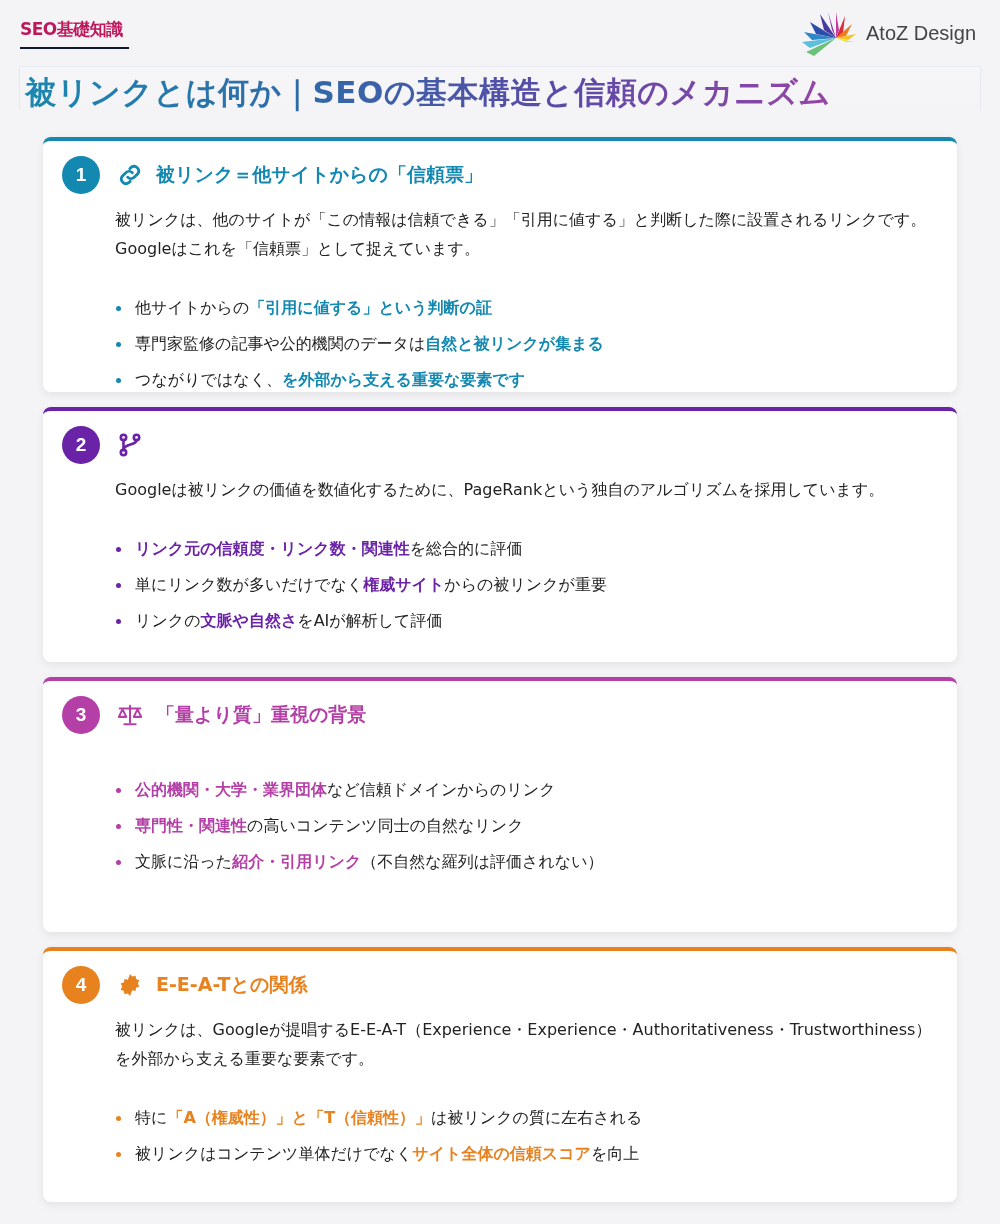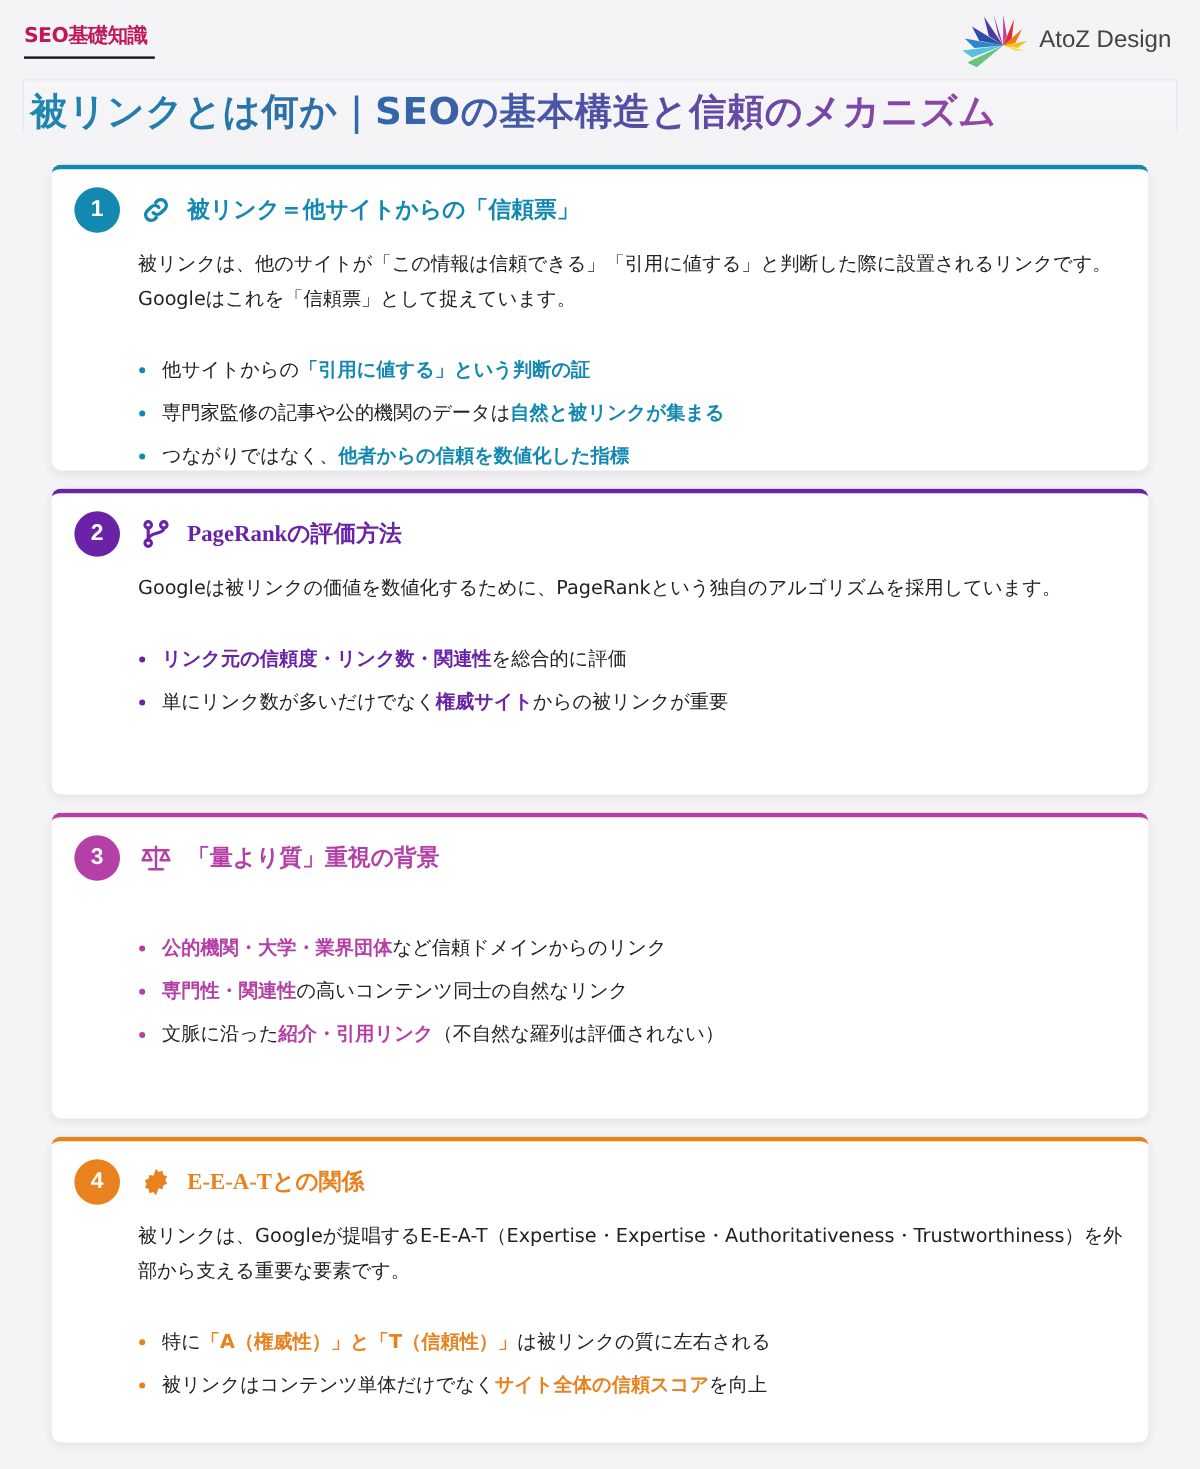--- a/index.html
+++ b/index.html
@@ -41,21 +41,21 @@
     border-top: 4px solid var(--accent);
   }
   .card-head { position: absolute; left: 19px; top: 15px; display: flex; align-items: center; }
   .num {
     width: 38px; height: 38px; border-radius: 50%;
     background: var(--accent); color: #fff;
     font-family: "Liberation Sans", sans-serif; font-weight: bold; font-size: 19px;
     display: flex; align-items: center; justify-content: center;
   }
   .head-icon { width: 28px; height: 28px; margin-left: 16px; display: flex; align-items: center; justify-content: center; }
-  .head-title { margin-left: 12px; font-size: 19px; font-weight: bold; color: var(--accent); font-family: Liberation Serif, serif; }
+  .head-title { margin-left: 12px; font-size: 19px; font-weight: bold; color: var(--accent); }
   .card-body { position: absolute; left: 72px; top: 64px; right: 20px; }
   .desc { font-size: 16px; line-height: 29px; color: #222; }
   .bullets { list-style: none; margin-top: 27px; }
   .bullets li { font-size: 16px; line-height: 36px; color: #222; position: relative; padding-left: 20px; }
   .bullets li::before {
     content: ""; position: absolute; left: 1px; top: 16px;
     width: 5px; height: 5px; border-radius: 50%; background: var(--accent);
   }
   .hl { color: var(--accent); font-weight: bold; }
 </style>
@@ -96,44 +96,44 @@
         <path d="M14 10a4 4 0 0 0-5.6 0l-3 3a4 4 0 0 0 5.6 5.6l1.2-1.2"></path>
       </svg>
     </div>
     <h2 class="head-title">被リンク＝他サイトからの「信頼票」</h2>
   </div>
   <div class="card-body">
     <p class="desc">被リンクは、他のサイトが「この情報は信頼できる」「引用に値する」と判断した際に設置されるリンクです。Googleはこれを「信頼票」として捉えています。</p>
     <ul class="bullets">
       <li><span>他サイトからの</span><span class="hl">「引用に値する」という判断の証</span><span></span></li>
       <li><span>専門家監修の記事や公的機関のデータは</span><span class="hl">自然と被リンクが集まる</span><span></span></li>
-      <li><span>つながりではなく、</span><span class="hl">他者からの信頼を数値化した指標</span><span></span></li>
+      <li><span>つながりではなく、</span><span class="hl">を外部から支える重要な要素です</span><span></span></li>
     </ul>
   </div>
 </section>
 
 <section class="card" style="--accent:#6a22a6; top:407px; height:255px;">
   <div class="card-head">
     <div class="num">2</div>
     <div class="head-icon">
       <svg width="26" height="26" viewBox="0 0 24 24" fill="none" stroke="#6a22a6" stroke-width="2.4" stroke-linecap="round">
         <circle cx="6" cy="5" r="2.5"></circle>
           <circle cx="18" cy="5" r="2.5"></circle>
           <circle cx="6" cy="19" r="2.5"></circle>
         <path d="M6 7.5v9"></path>
           <path d="M18 7.5c0 5-12 3-12 9"></path>
       </svg>
     </div>
-    <h2 class="head-title">PageRankの評価方法</h2>
   </div>
   <div class="card-body">
     <p class="desc">Googleは被リンクの価値を数値化するために、PageRankという独自のアルゴリズムを採用しています。</p>
     <ul class="bullets">
       <li><span></span><span class="hl">リンク元の信頼度・リンク数・関連性</span><span>を総合的に評価</span></li>
       <li><span>単にリンク数が多いだけでなく</span><span class="hl">権威サイト</span><span>からの被リンクが重要</span></li>
+      <li><span>リンクの</span><span class="hl">文脈や自然さ</span><span>をAIが解析して評価</span></li>
     </ul>
   </div>
 </section>
 
 <section class="card" style="--accent:#b43fa6; top:677px; height:255px;">
   <div class="card-head">
     <div class="num">3</div>
     <div class="head-icon">
       <svg width="30" height="26" viewBox="0 0 30 26" fill="none" stroke="#b43fa6" stroke-width="2.2" stroke-linecap="round" stroke-linejoin="round">
         <path d="M15 3v18"></path>
@@ -158,19 +158,19 @@
   <div class="card-head">
     <div class="num">4</div>
     <div class="head-icon">
       <svg width="24" height="24" viewBox="0 0 24 24">
         <path fill="#e8821f" d="M12 1l2.2 2.6 3.3-.9.6 3.4 3.2 1.2-1.5 3.1 1.5 3.1-3.2 1.2-.6 3.4-3.3-.9L12 23l-2.2-2.6-3.3.9-.6-3.4-3.2-1.2 1.5-3.1-1.5-3.1 3.2-1.2.6-3.4 3.3.9z"></path>
       </svg>
     </div>
     <h2 class="head-title">E-E-A-Tとの関係</h2>
   </div>
   <div class="card-body">
-    <p class="desc">被リンクは、Googleが提唱するE-E-A-T（Expertise・Expertise・Authoritativeness・Trustworthiness）を外部から支える重要な要素です。</p>
+    <p class="desc">被リンクは、Googleが提唱するE-E-A-T（Experience・Experience・Authoritativeness・Trustworthiness）を外部から支える重要な要素です。</p>
     <ul class="bullets">
       <li><span>特に</span><span class="hl">「A（権威性）」と「T（信頼性）」</span><span>は被リンクの質に左右される</span></li>
       <li><span>被リンクはコンテンツ単体だけでなく</span><span class="hl">サイト全体の信頼スコア</span><span>を向上</span></li>
     </ul>
   </div>
 </section>
 
 </body></html>

